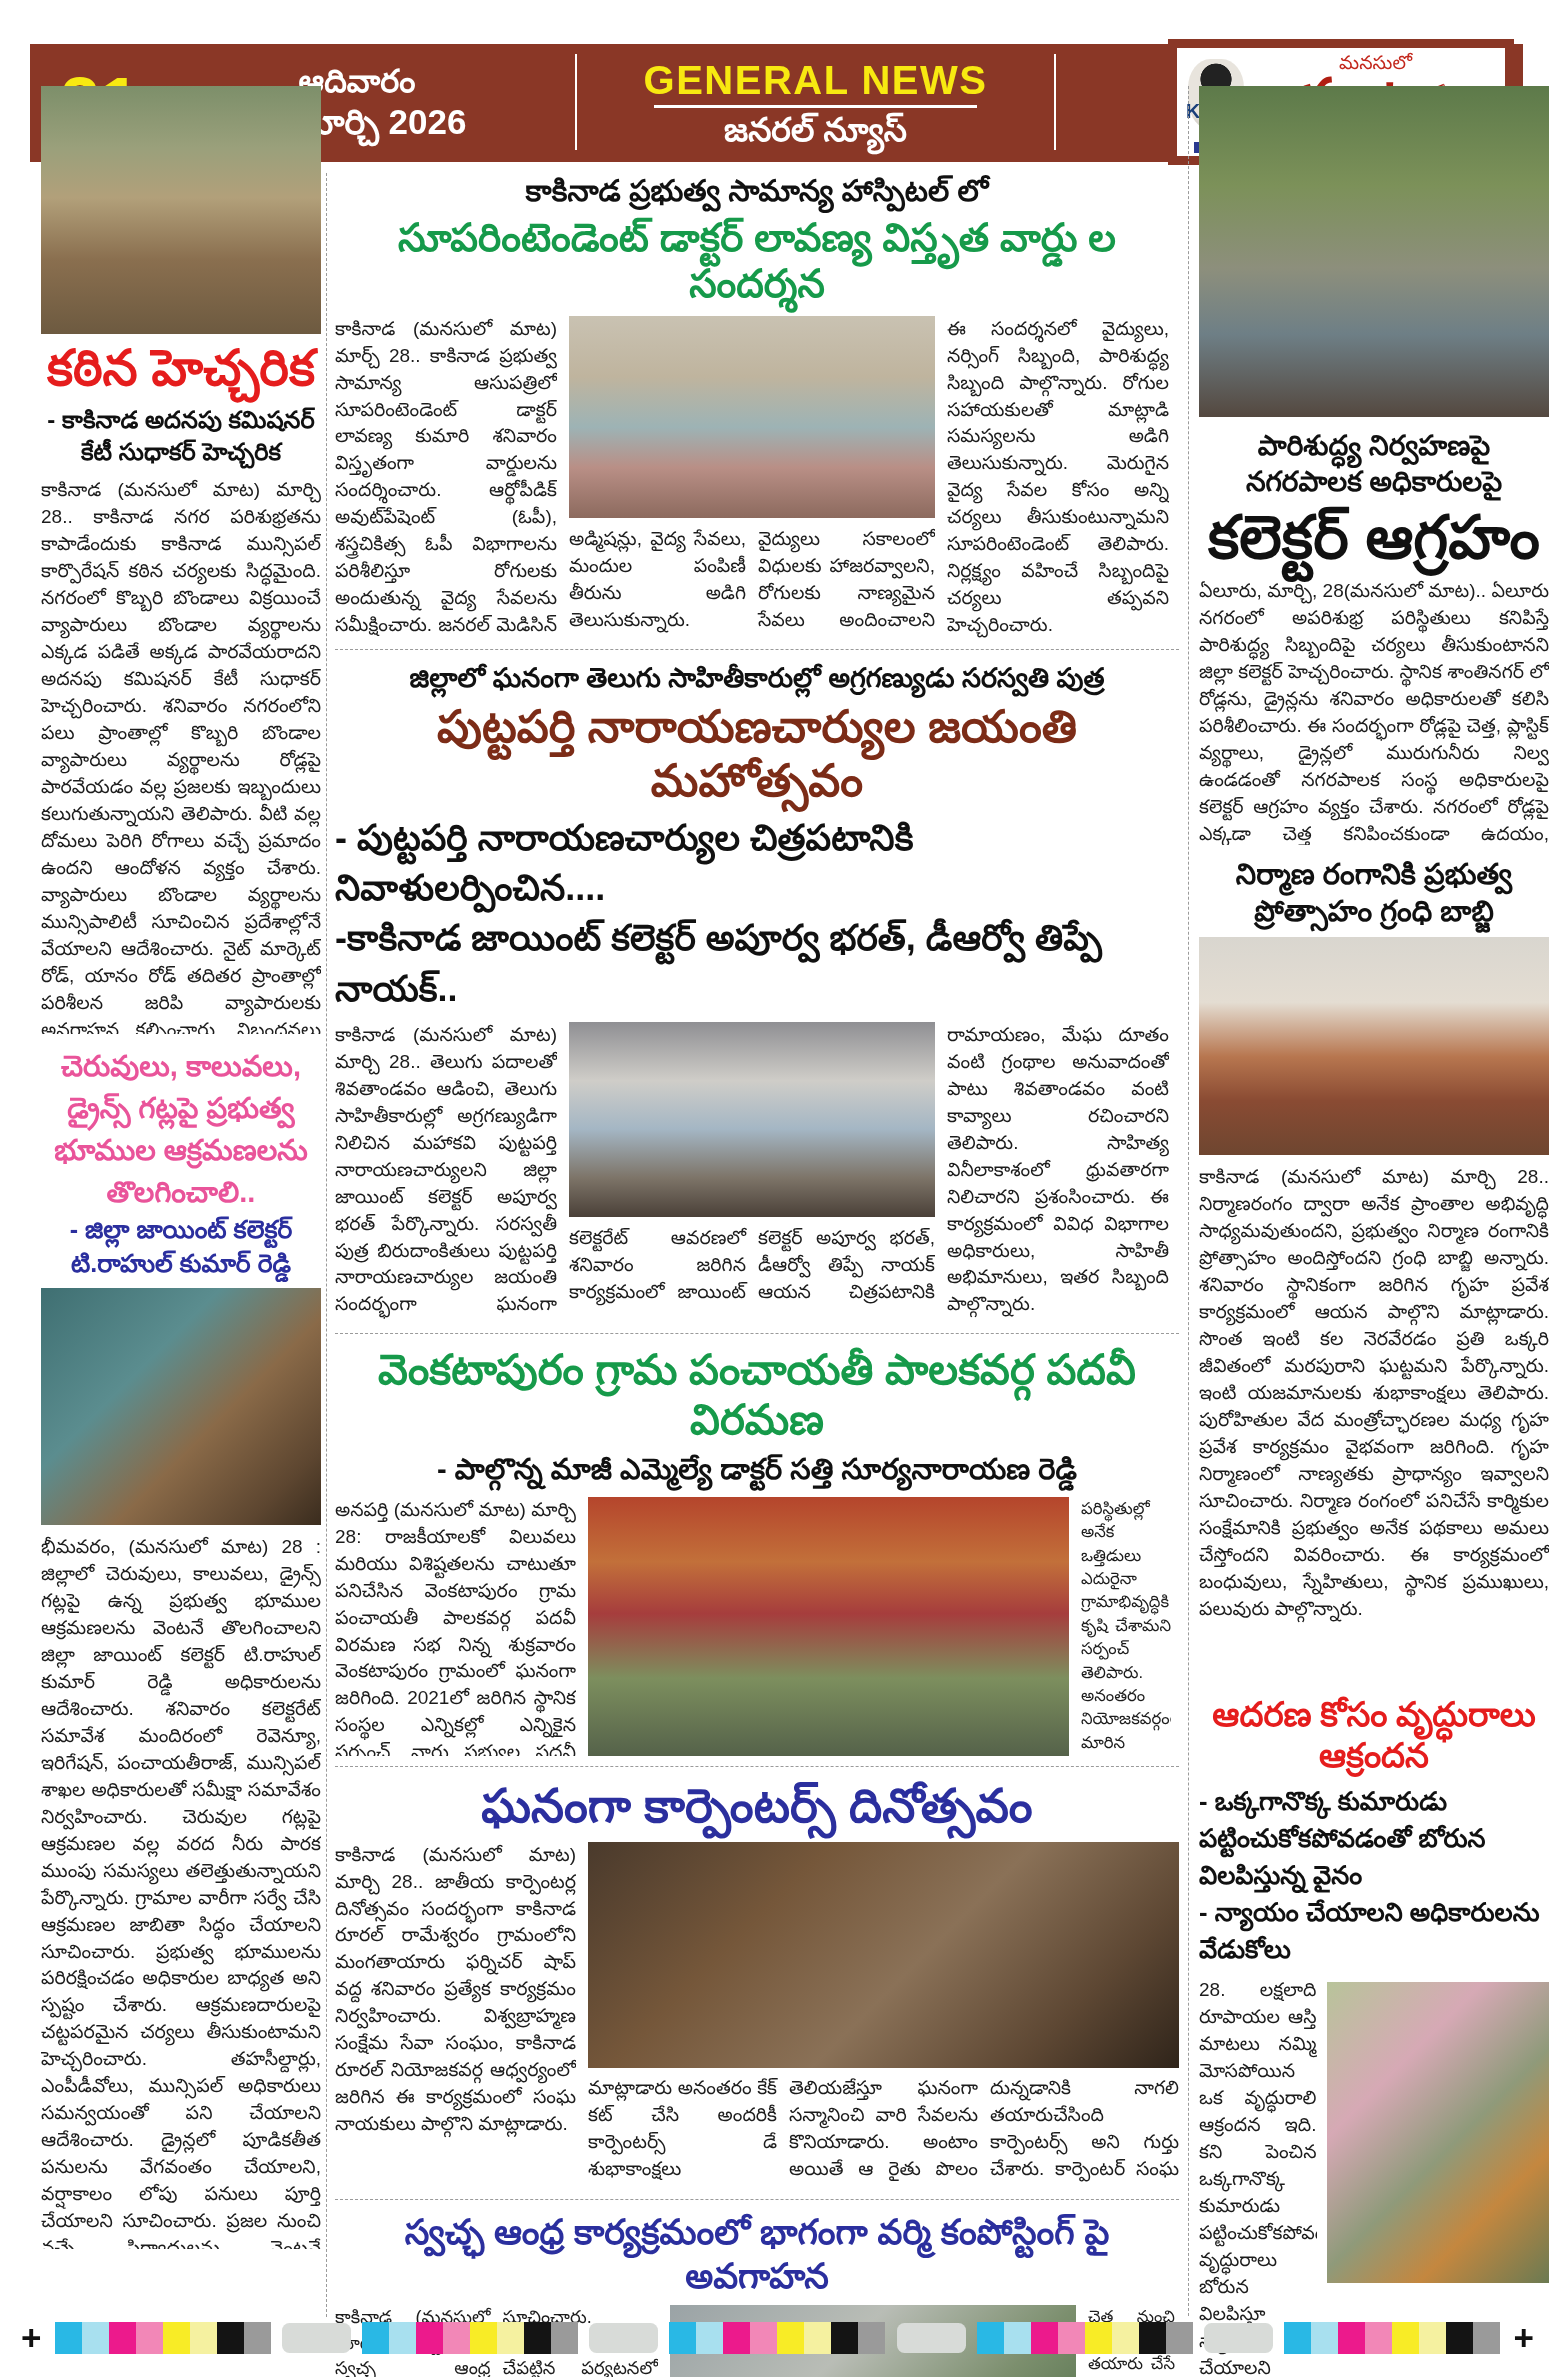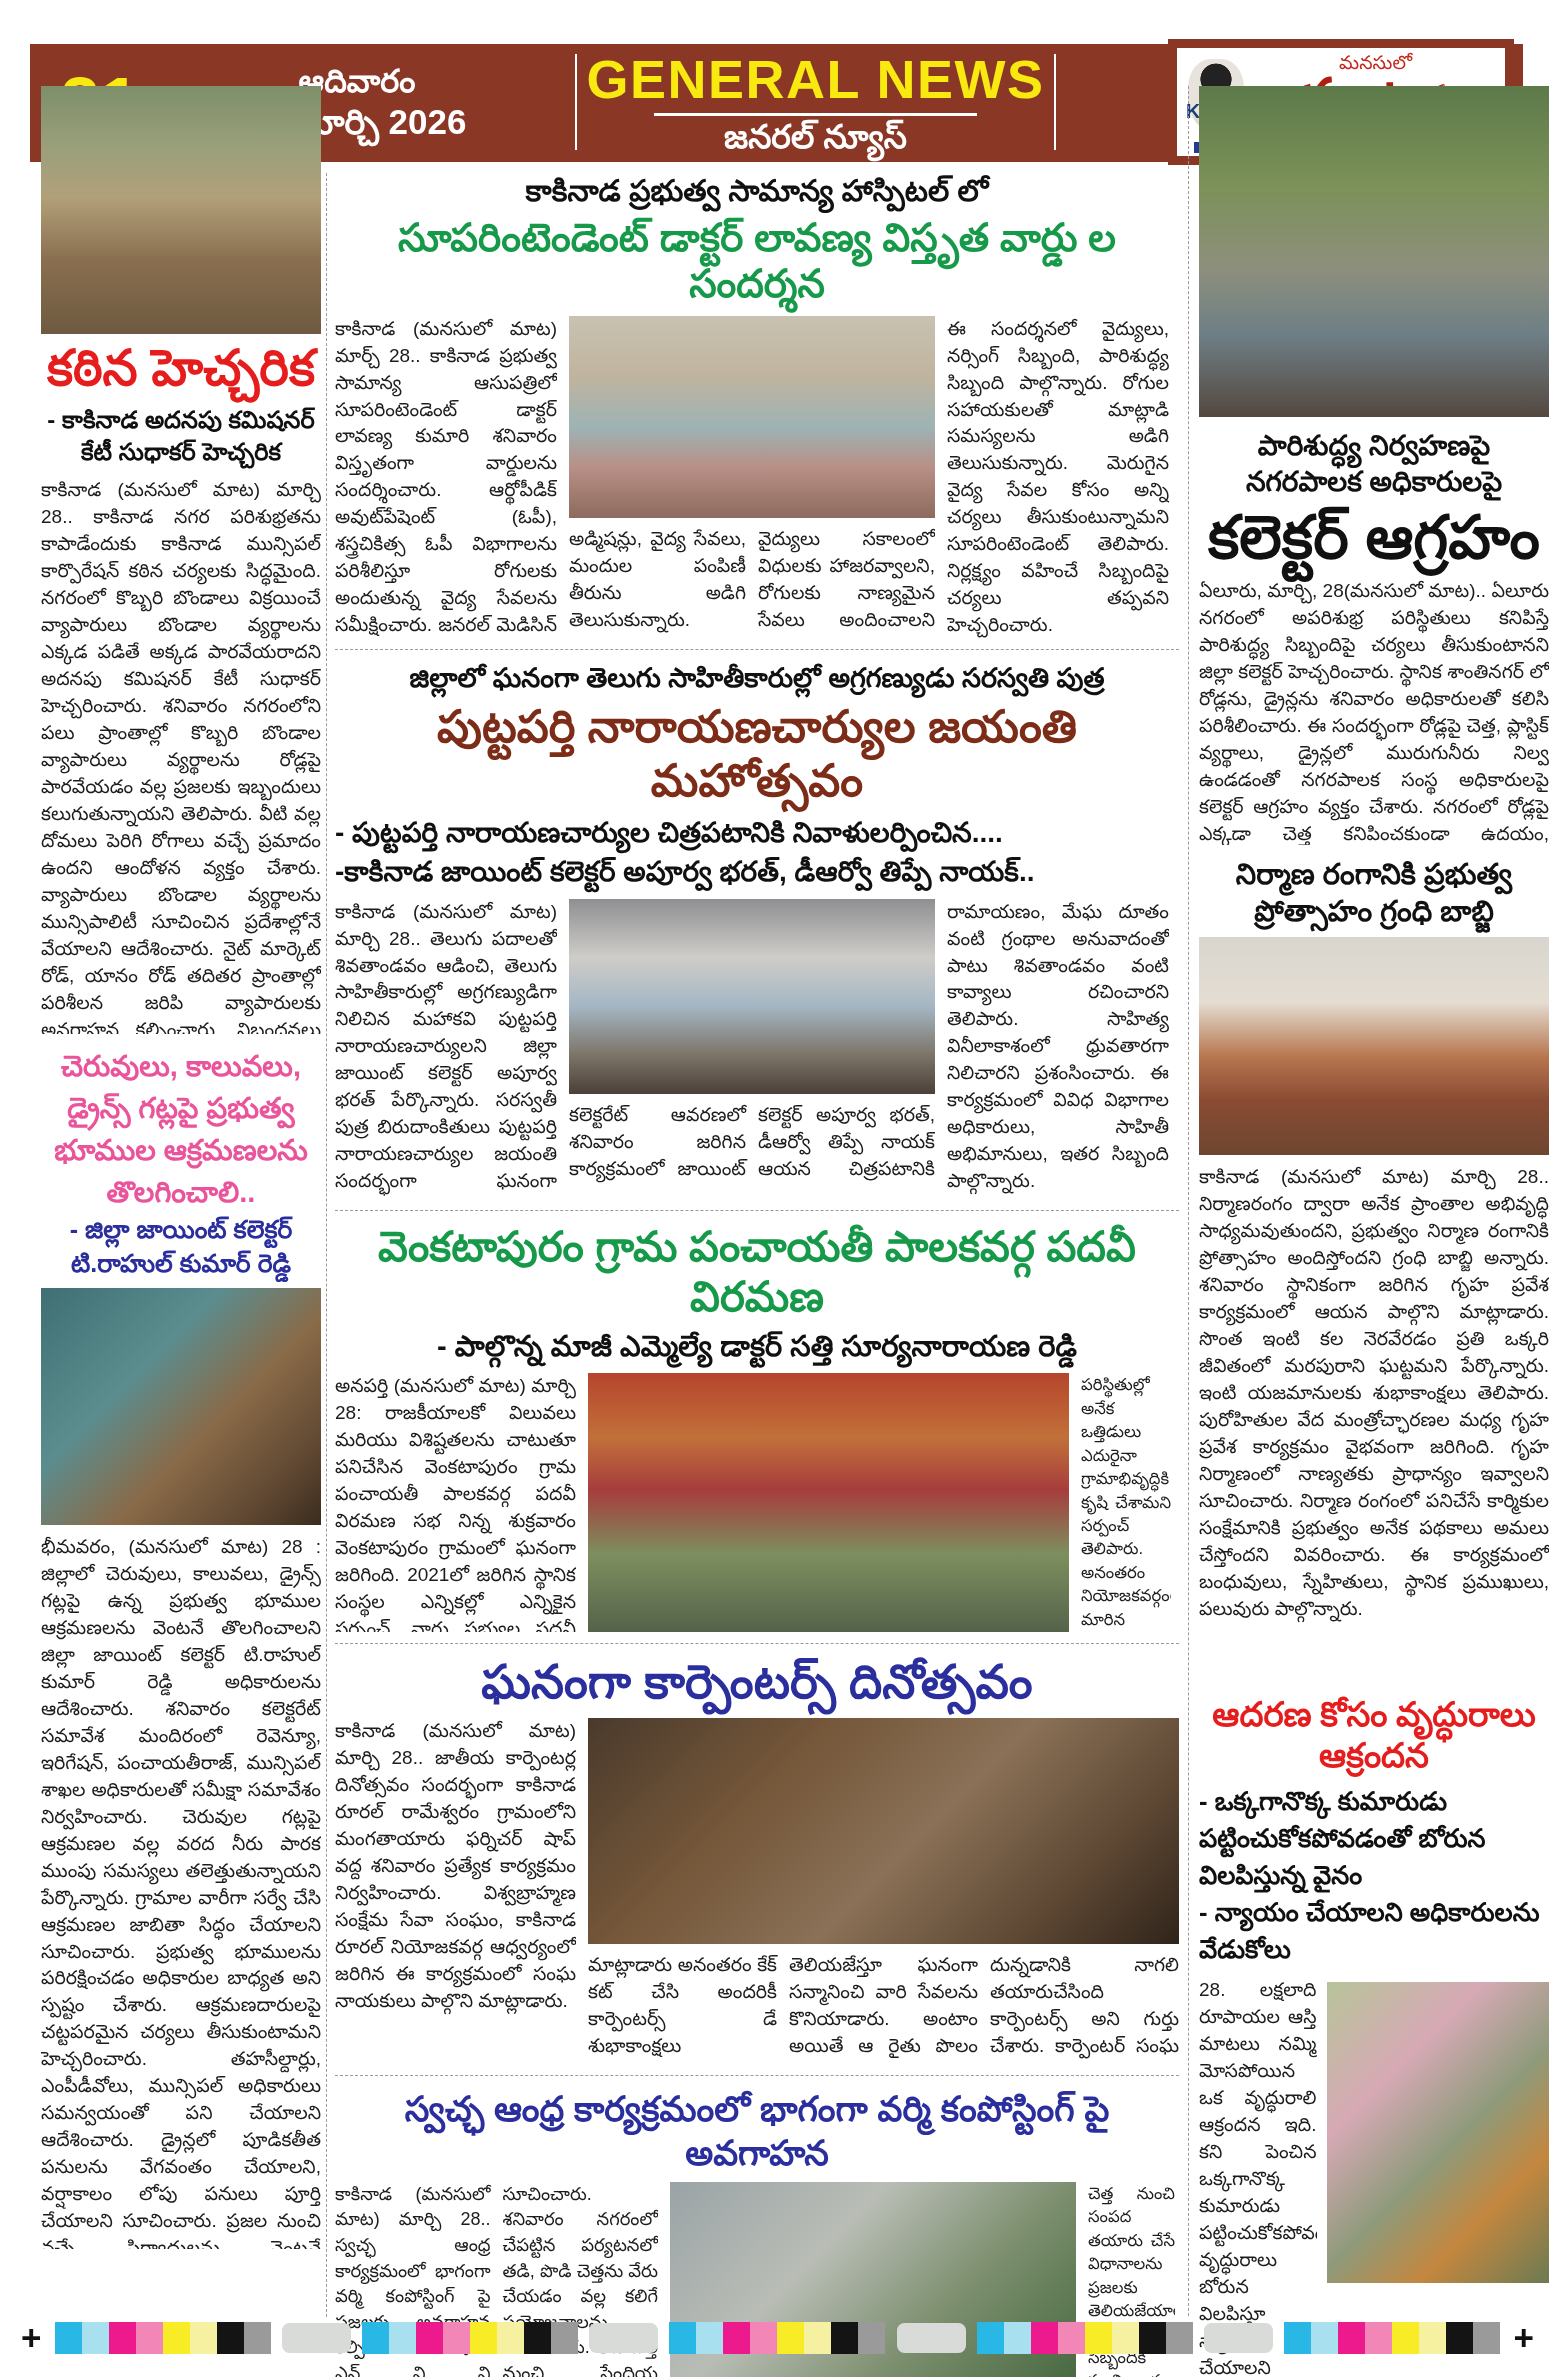--- a/index.html
+++ b/index.html
@@ -7,21 +7,21 @@
 
   
   .mast-strip{position:absolute;left:30px;top:44px;width:1493px;height:118px;background:#8a3726;}
   .mh-left{position:absolute;left:30px;top:44px;width:544px;height:118px;display:flex;align-items:center;}
   .page-num{color:#f8e911;font-size:72px;font-weight:bold;margin-left:30px;line-height:1;}
   .date-block{flex:1;text-align:center;color:#ffffff;font-weight:bold;}
   .date-block .wd{font-size:32px;line-height:1.2;}
   .date-block .dt{font-size:35px;line-height:1.25;}
   .mh-sep{position:absolute;top:54px;width:2.3px;height:96px;background:#ffffff;}
   .mh-center{position:absolute;left:578px;top:44px;width:475px;height:118px;display:flex;flex-direction:column;align-items:center;justify-content:center;}
-  .gen-news{color:#f8e911;font-size:54px;font-weight:bold;letter-spacing:1.5px;line-height:1.05;}
+  .gen-news{color:#f8e911;font-size:40px;font-weight:bold;letter-spacing:1.5px;line-height:1.05;}
   .gen-underline{width:323px;height:3px;background:#ffffff;margin:4.5px 0;}
   .gen-sub{color:#ffffff;font-size:33px;font-weight:bold;line-height:1.05;}
   .logo-panel{position:absolute;left:1168px;top:39px;width:346px;height:126px;background:#ffffff;border:9.8px solid #8a3726;box-sizing:border-box;}
   .logo-inner{position:relative;width:100%;height:100%;}
   .founder{position:absolute;left:10.5px;top:10.5px;width:56px;height:72px;border-radius:40% 40% 45% 45%;background:radial-gradient(circle at 50% 28%,#222 0 26%,#e8e4dd 27% 70%,#bdb8ae 100%);}
   .brand-row{position:absolute;left:75px;top:4.5px;right:6px;text-align:center;}
   .brand-top{color:#c3271c;font-size:19px;font-weight:normal;line-height:1;}
   .brand-word{color:#b01e12;font-size:56px;font-weight:bold;line-height:0.95;display:inline-block;}
   .pen{color:#b01e12;font-size:38px;vertical-align:top;display:inline-block;transform:rotate(-45deg);}
   .owner-row{position:absolute;left:9px;bottom:18px;right:6px;display:flex;align-items:center;justify-content:center;gap:7.5px;}
@@ -49,21 +49,21 @@
   .ph-street{height:248px;background:linear-gradient(180deg,#7d8f6a 0%,#9aa07b 25%,#b2a07a 45%,#8a6f4f 70%,#6d5a40 100%);}
   .head-red{font-size:50px;font-weight:bold;color:#e51d1d;text-align:center;line-height:1.15;margin:6px 0;}
   .head-pink{font-size:29px;font-weight:bold;color:#e9549a;text-align:center;line-height:1.45;margin-top:10.5px;}
   .ph-office{height:237px;margin-top:7.5px;background:linear-gradient(135deg,#3f6f72 0%,#5b8d8f 35%,#8a6a48 60%,#5d4630 85%,#3a2c1e 100%);}
 
   
   .head-green{font-size:39px;font-weight:bold;color:#169a4a;text-align:center;line-height:1.2;margin:4.5px 0;}
   .head-maroon{font-size:45px;font-weight:bold;color:#7c2c17;text-align:center;line-height:1.2;margin:4.5px 0;}
   .head-blue{font-size:47px;font-weight:bold;color:#2b2f9e;text-align:center;line-height:1.2;margin:4.5px 0;}
   .head-blue-sm{font-size:35px;font-weight:bold;color:#2b2f9e;text-align:center;line-height:1.25;margin:4.5px 0;}
-  .bullet-line{font-size:28px;font-weight:bold;line-height:1.4;color:#111;}
+  .bullet-line{font-size:36px;font-weight:bold;line-height:1.4;color:#111;}
   .subhead-blk{font-size:29px;font-weight:bold;text-align:center;line-height:1.35;color:#111;}
   .art-row{display:flex;gap:12px;margin-top:7.5px;}
   .colL,.colR{flex:none;}
   .midblock{flex:none;display:flex;flex-direction:column;gap:7.5px;}
   .cols2{column-count:2;column-gap:12px;}
   .cols3{column-count:3;column-gap:12px;}
   .ph-hospital{height:203px;background:linear-gradient(180deg,#c9c2b2 0%,#bfb49e 30%,#9db3b5 55%,#b98f86 75%,#8c6a5e 100%);}
   .ph-jayanti{height:196px;background:linear-gradient(180deg,#8f8f93 0%,#cfcdc8 30%,#a4b6c4 55%,#7d7468 80%,#4a4038 100%);}
   .ph-panchayat{height:259px;background:linear-gradient(180deg,#b5452c 0%,#c2703a 25%,#a63d3d 45%,#7d8f5e 70%,#55624a 100%);}
   .ph-carpenter{height:226px;background:linear-gradient(135deg,#4a3a2c 0%,#75573a 30%,#8a7157 55%,#5d4733 80%,#2f241a 100%);}

